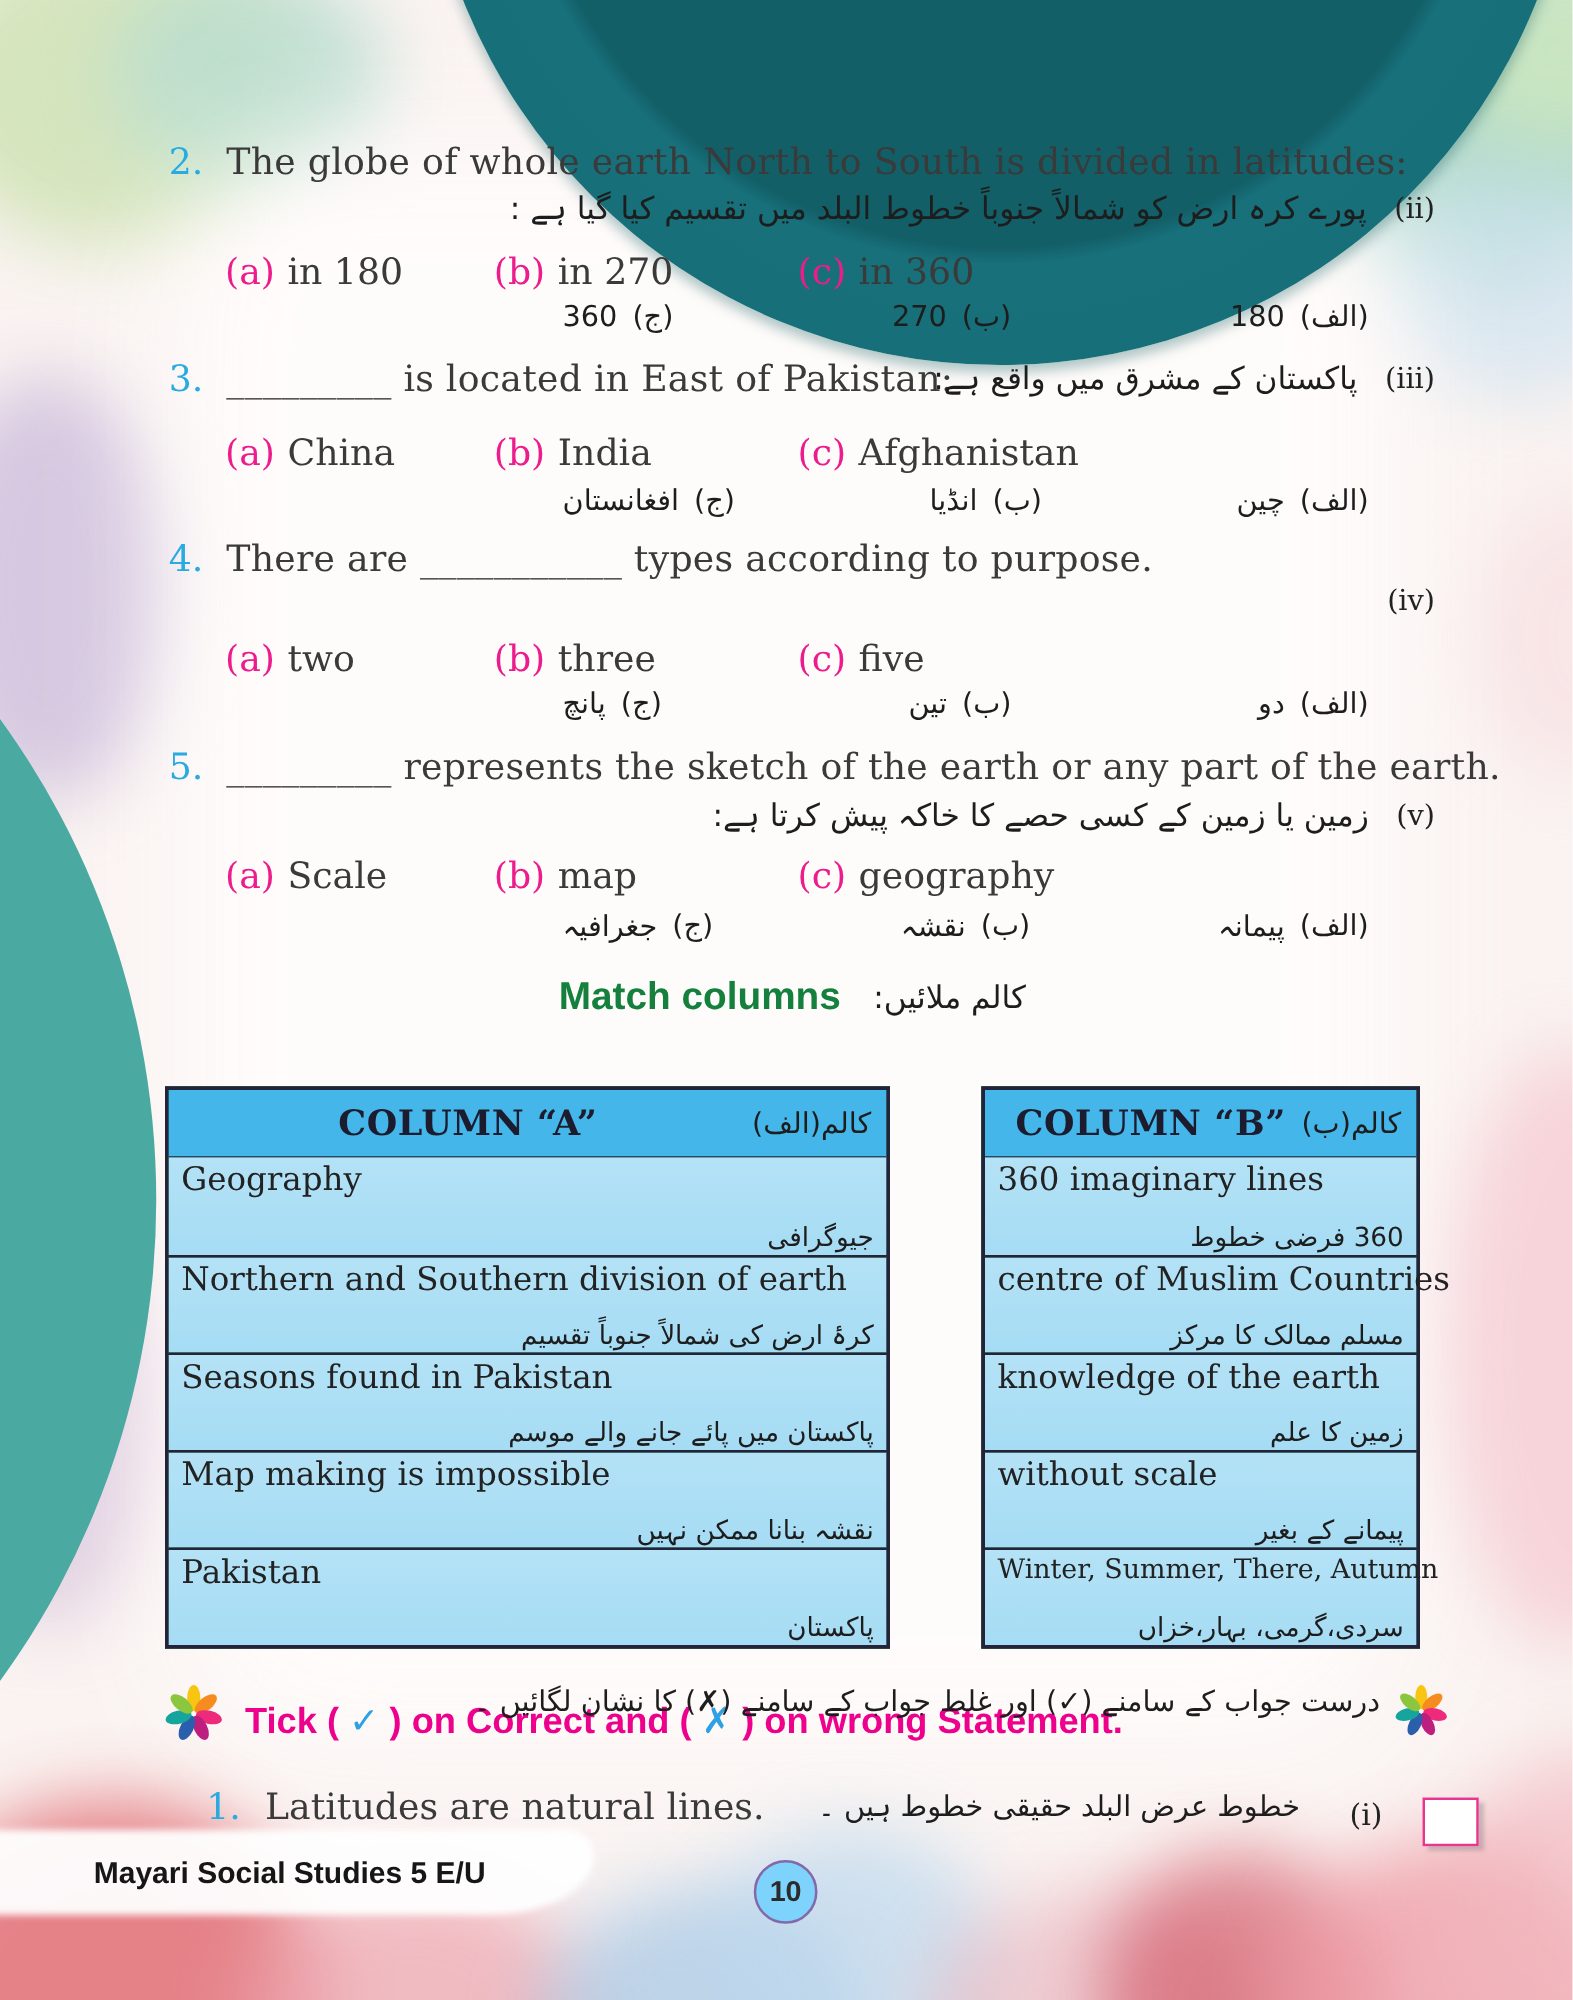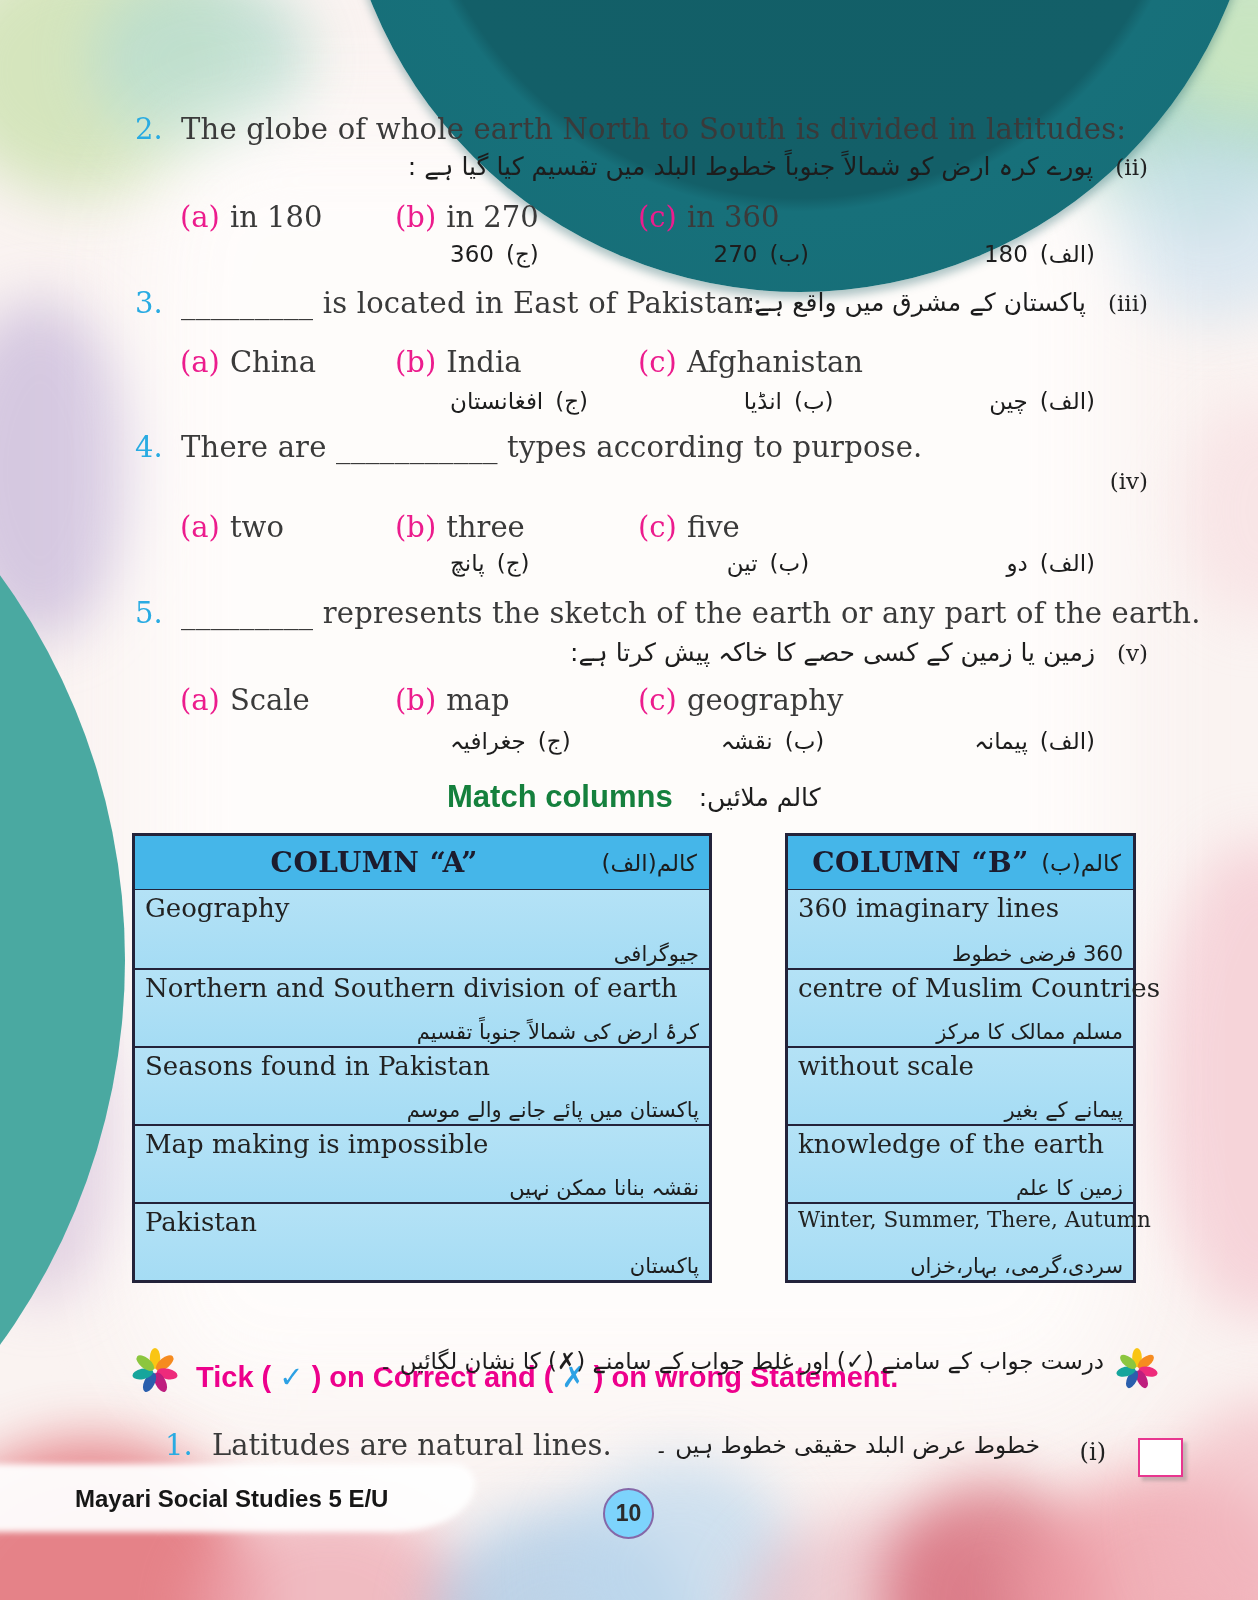--- a/index.html
+++ b/index.html
@@ -50,21 +50,21 @@
   .opt .letter { color:#ec1c8d; margin-right:10px; }
 
   .opts-ur { position:absolute; left:450px; width:645px; display:flex; direction:rtl; justify-content:space-between; white-space:nowrap; }
   .uopt { display:flex; direction:rtl; gap:12px; font-family:"DejaVu Sans",sans-serif; font-size:23px; color:#1d1d1d; }
 
   
   .match-head { position:absolute; top:779px; left:447px; display:flex; align-items:center; gap:26px; white-space:nowrap; }
   .match-head .en { font-family:"Liberation Sans","DejaVu Sans",sans-serif; font-weight:bold; font-size:31px; color:#15803d; }
   .match-head .urdu { font-size:25px; }
 
-  .mtable { position:absolute; top:833px; border:3px solid #23233a; background:#15803d; }
+  .mtable { position:absolute; top:869px; border:3px solid #23233a; background:#15803d; }
   .col-a { left:132px; width:580px; }
   .col-b { left:785px; width:351px; }
   .mhead { height:54px; background:#45b6e9; display:flex; align-items:center; padding:0 12px; border-bottom:1px solid #23233a; }
   .mhead .en { flex:1; text-align:center; font-weight:bold; font-size:28px; color:#1c1c2e; letter-spacing:.5px; }
   .mhead .urdu { font-size:23px; }
   .mrow { height:78px; border-top:2px solid #23233a; padding:3px 10px 2px 10px; display:flex; flex-direction:column; justify-content:space-between;
           background:linear-gradient(180deg,#b4e2f6 0%, #a5dcf4 100%); }
   .mrow .en { font-size:26px; color:#222; white-space:nowrap; }
   .mrow .urdu { align-self:flex-end; font-size:21px; }
   .col-b .mrow:first-child .urdu { direction:ltr; }
@@ -272,26 +272,26 @@
     </div>
     <div class="mrow" style="border-top:none">
       <span class="en">360 imaginary lines</span>
       <span class="urdu">360 فرضی خطوط</span>
     </div>
     <div class="mrow">
       <span class="en">centre of Muslim Countries</span>
       <span class="urdu">مسلم ممالک کا مرکز</span>
     </div>
     <div class="mrow">
+      <span class="en">knowledge of the earth</span>
+      <span class="urdu">زمین کا علم</span>
+    </div>
+    <div class="mrow">
       <span class="en">without scale</span>
       <span class="urdu">پیمانے کے بغیر</span>
-    </div>
-    <div class="mrow">
-      <span class="en">knowledge of the earth</span>
-      <span class="urdu">زمین کا علم</span>
     </div>
     <div class="mrow">
       <span class="en">Winter, Summer, There, Autumn</span>
       <span class="urdu">سردی،گرمی، بہار،خزاں</span>
     </div>
   </div>
 
   <div class="tick-line">
     <svg class="flower" viewBox="-24 -24 48 48">
       <g>

